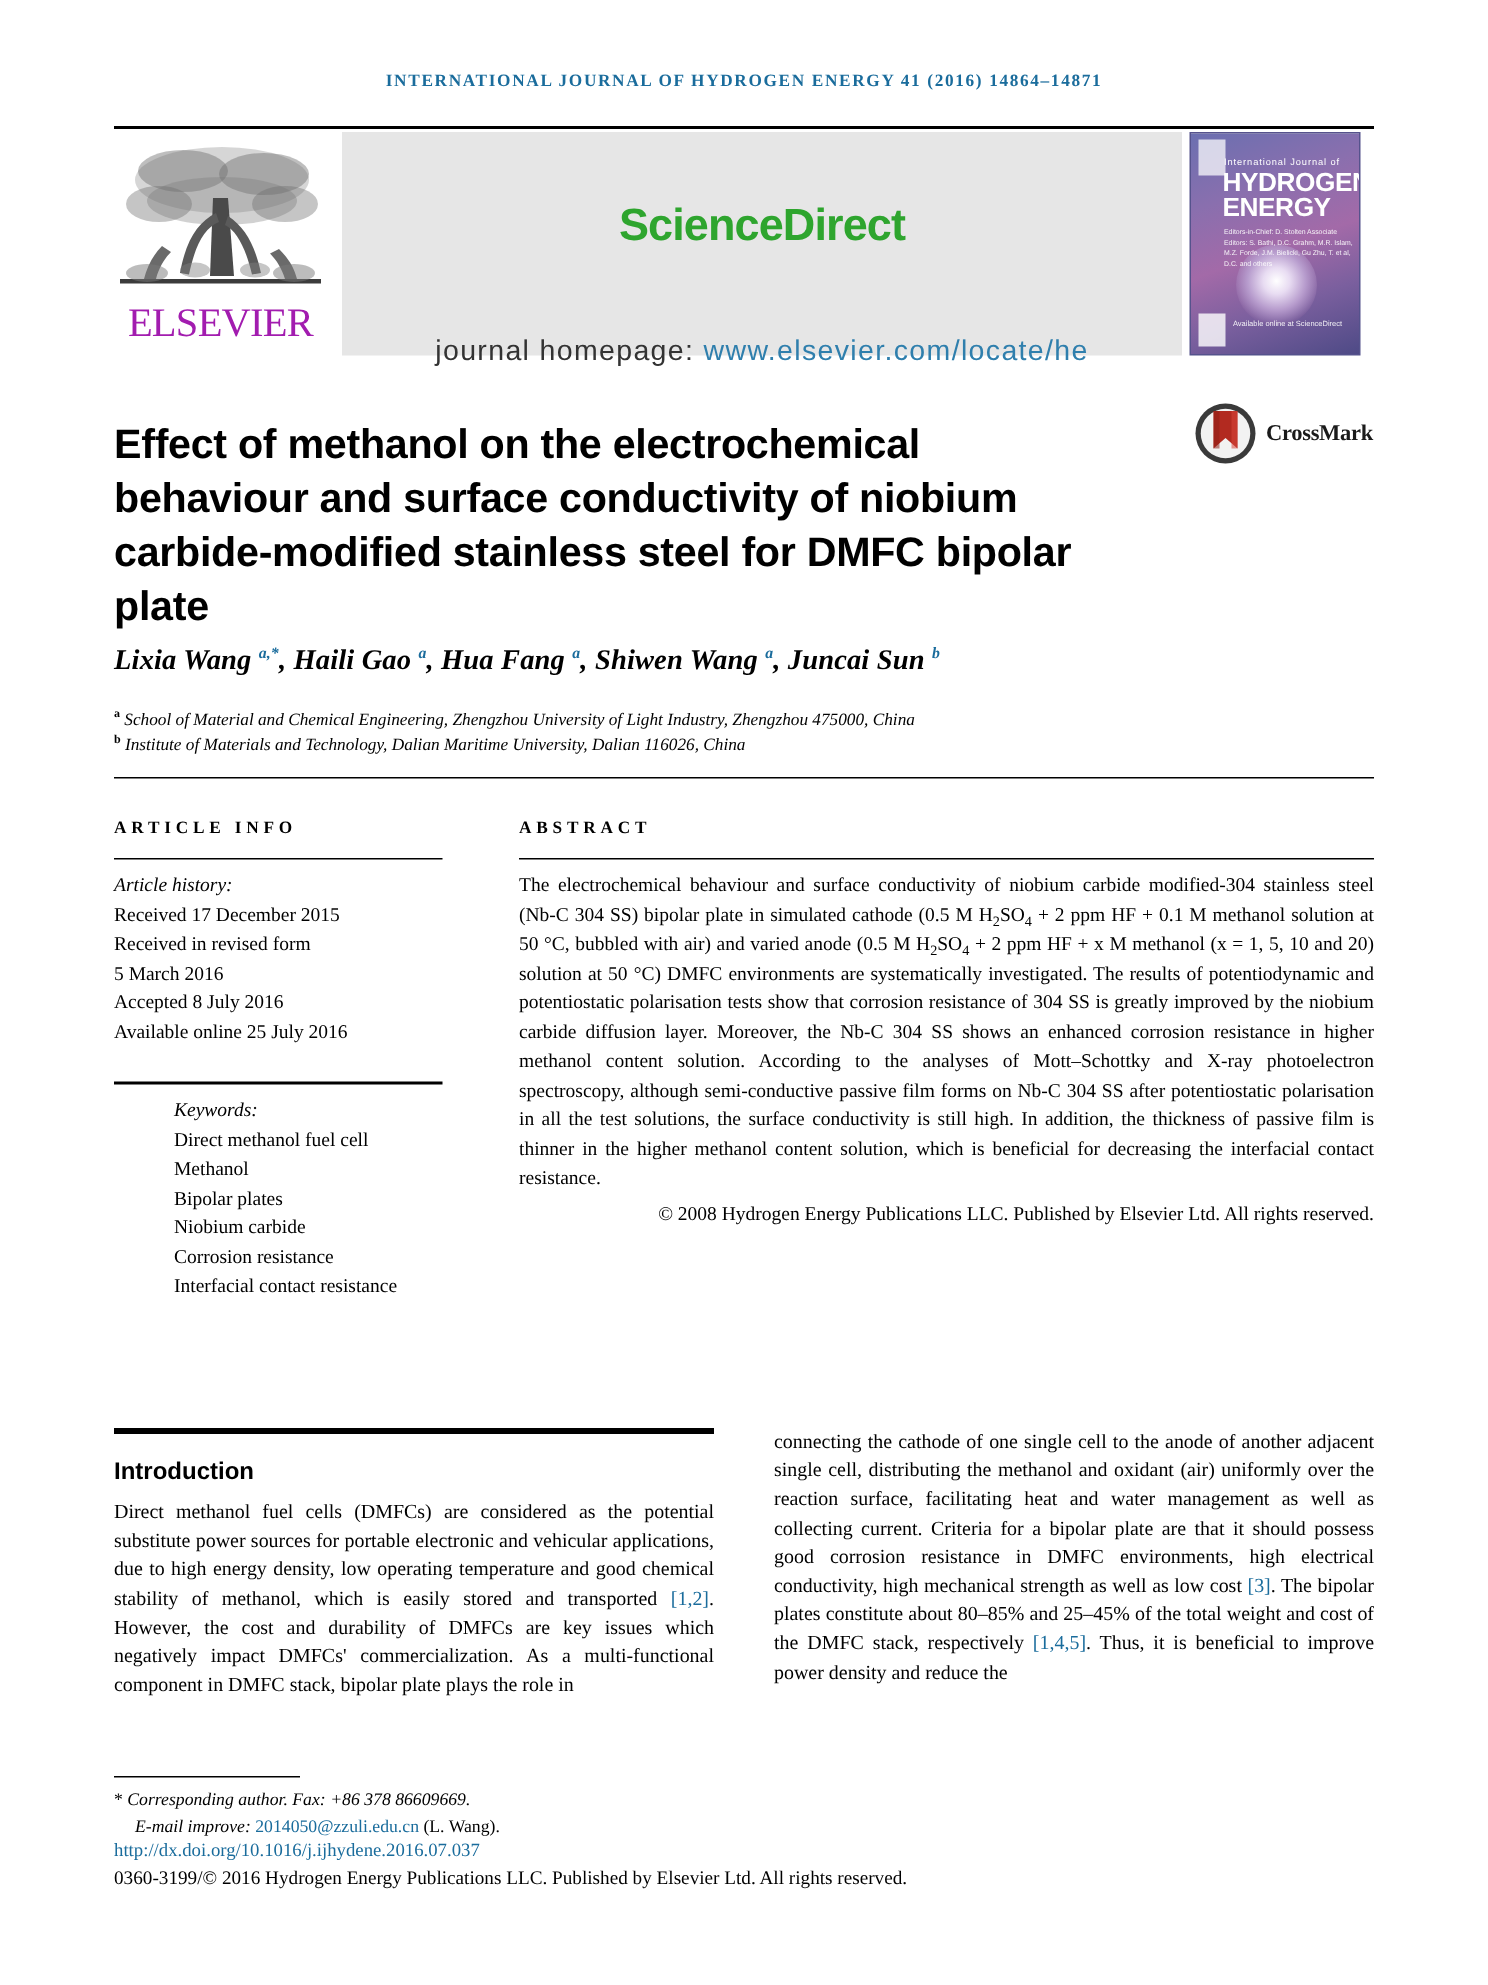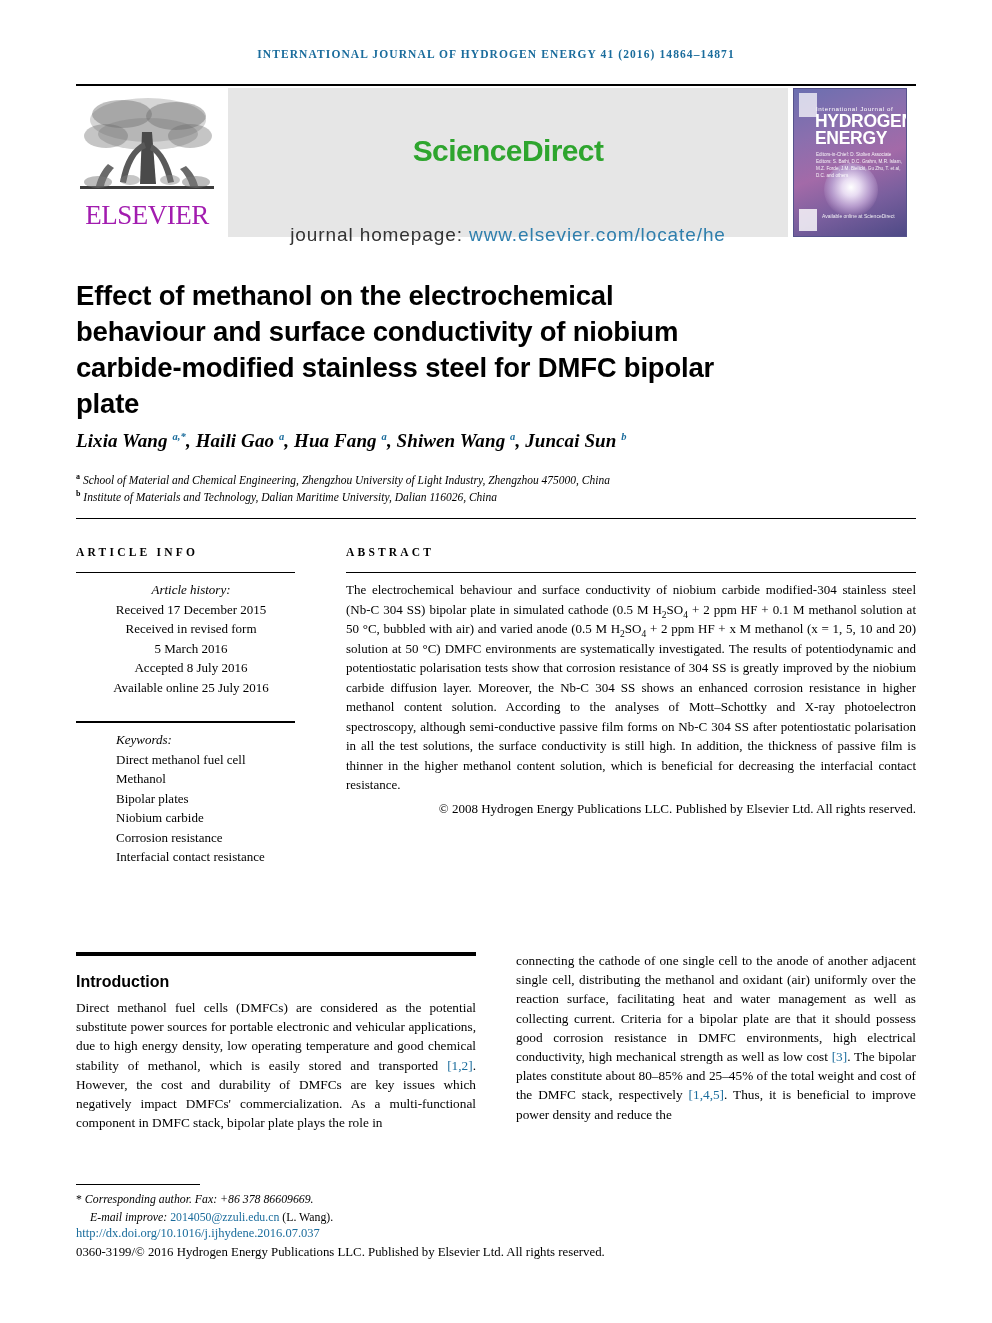--- a/index.html
+++ b/index.html
@@ -303,21 +303,21 @@
   .hr-abs-1  { left: 346px; top: 572px; width: 570px; }
 
   .info-block {
     position: absolute;
     left: 76px;
     width: 230px;
     font-family: "Liberation Serif", serif;
     font-size: 13px;
     line-height: 19.5px;
   }
-  .info-history { top: 580px; text-align: center; }
+  .info-history { top: 580px; }
   .info-keywords { top: 730px; margin-left: 40px; }
   .info-block .lbl { font-style: italic; }
 
   .abstract {
     position: absolute;
     left: 346px; top: 580px;
     width: 570px;
     font-family: "Liberation Serif", serif;
     font-size: 13px;
     line-height: 19.5px;
@@ -442,20 +442,30 @@
 M.Z. Forde, J.M. Bielicki,
 Gu Zhu, T. et al, D.C. and others</div>
       <div class="cover-sdbox"></div>
       <div class="cover-sd-text">Available online at
 ScienceDirect</div>
     </div>
   </div>
 
   <h1 class="title">Effect of methanol on the electrochemical behaviour and surface conductivity of niobium carbide-modified stainless steel for DMFC bipolar plate</h1>
 
+  <div class="crossmark">
+    <svg class="cm-circle" viewBox="0 0 42 42" xmlns="http://www.w3.org/2000/svg">
+      <circle cx="21" cy="21" r="20" fill="#3a3a3a"></circle>
+      <circle cx="21" cy="21" r="16.5" fill="#f2f2f2"></circle>
+      <path d="M13 6 L29 6 L29 31 L21 24 L13 31 Z" fill="#b22a20"></path>
+      <path d="M13 6 L17 6 L17 31 L13 31 Z" fill="#8e1c14" opacity="0.55"></path>
+      <path d="M25 6 L29 6 L29 31 L25 31 Z" fill="#d9463a" opacity="0.55"></path>
+    </svg>
+    <div class="cm-text">CrossMark</div>
+  </div>
 
   <div class="authors"><span>Lixia Wang </span><sup>a,*</sup><span>, </span><span>Haili Gao </span><sup>a</sup><span>, </span><span>Hua Fang </span><sup>a</sup><span>, </span><span>Shiwen Wang </span><sup>a</sup><span>, </span><span>Juncai Sun </span><sup>b</sup></div>
   <div class="affil affil-a"><sup>a</sup><span> School of Material and Chemical Engineering, Zhengzhou University of Light Industry, Zhengzhou 475000, China</span></div>
   <div class="affil affil-b"><sup>b</sup><span> Institute of Materials and Technology, Dalian Maritime University, Dalian 116026, China</span></div>
 
   <div class="rule-info"></div>
   <div class="colhead info">ARTICLE INFO</div>
   <div class="colhead abs">ABSTRACT</div>
   <div class="hr-thin hr-info-1"></div>
   <div class="hr-thin hr-info-2"></div>

